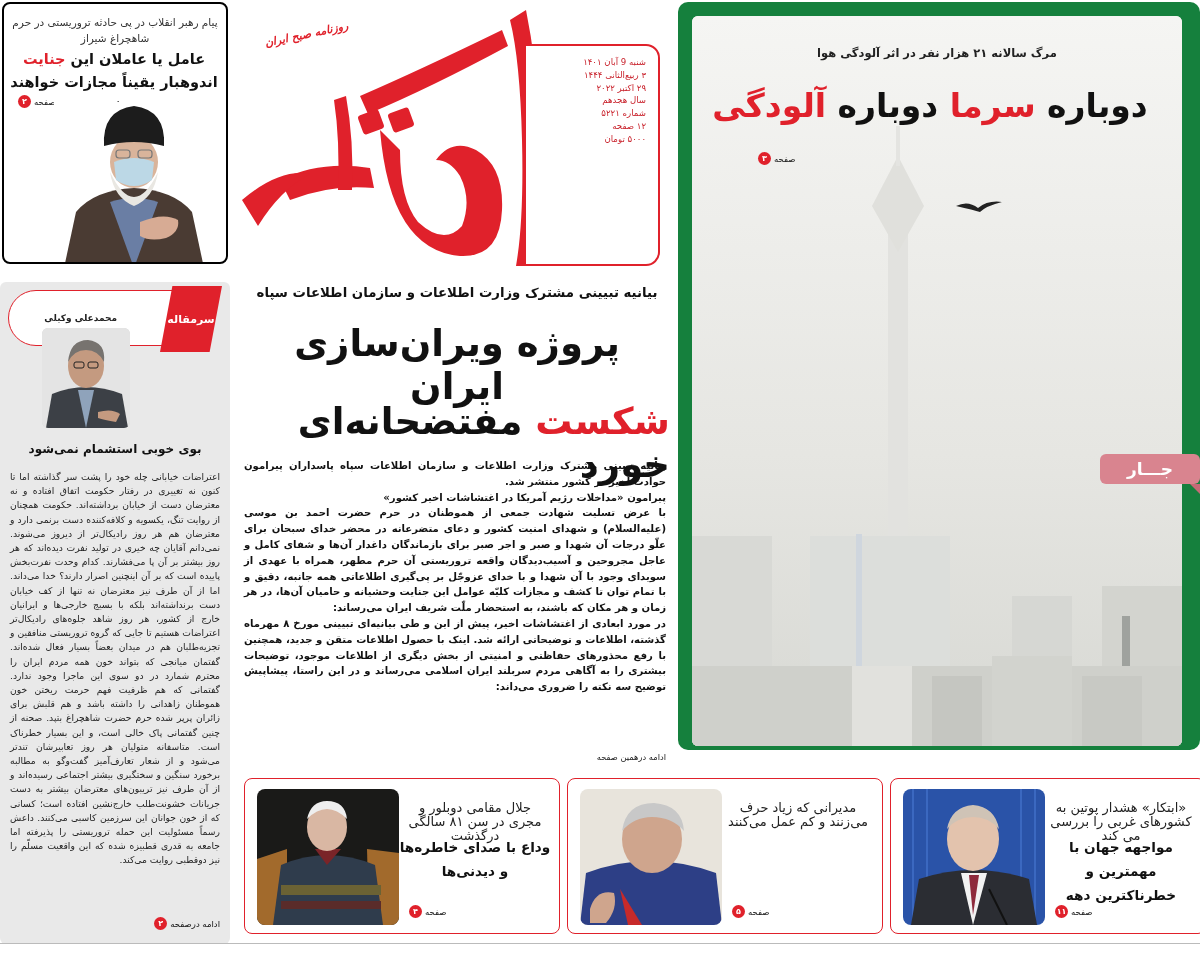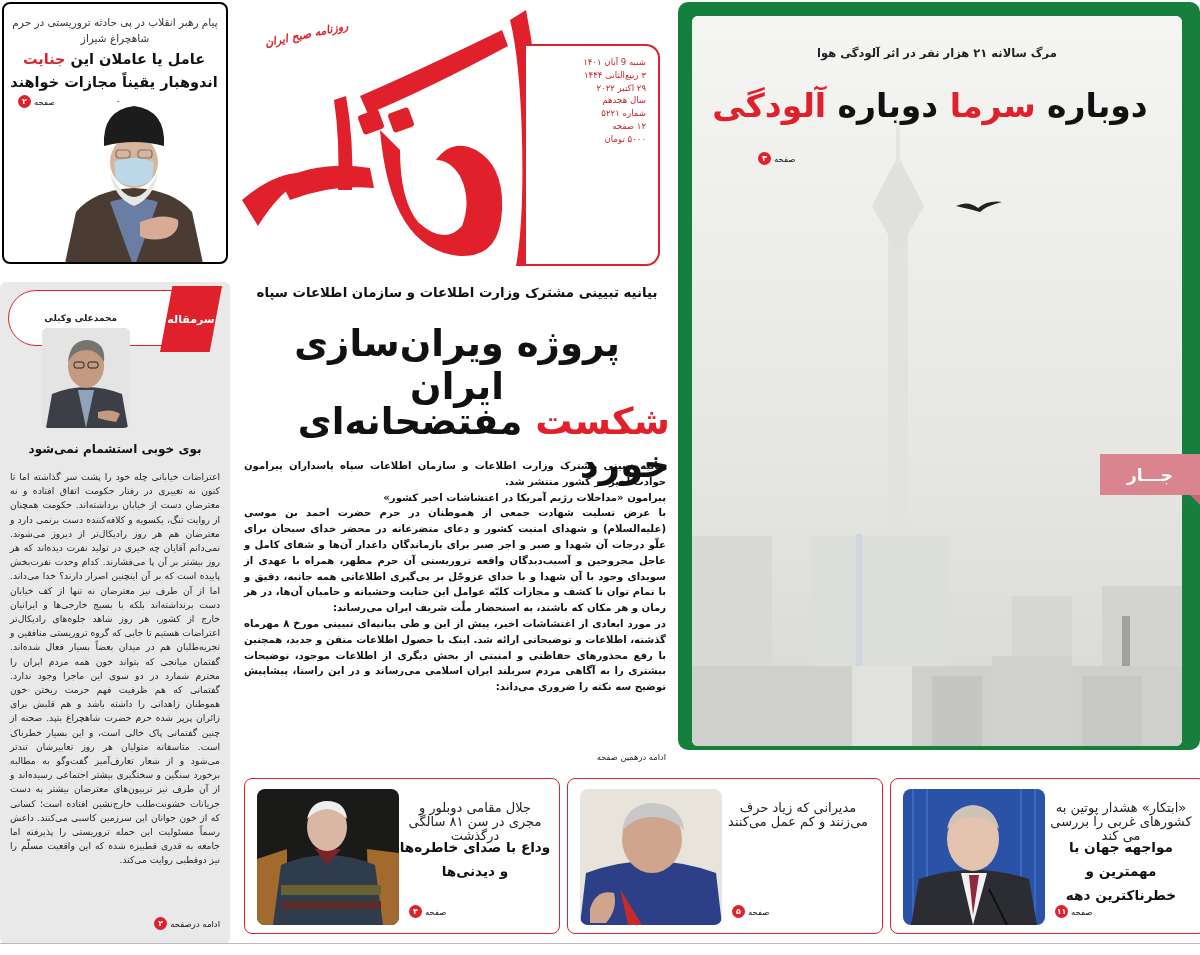--- a/index.html
+++ b/index.html
@@ -26,21 +26,21 @@
   #issue-box { position: absolute; left: 284px; top: 44px; width: 136px; height: 222px; border: 2px solid #e0212b; border-radius: 14px; border-bottom-left-radius: 0; border-top-left-radius: 0; background: #fff; }
   #issue-box .lines { position: absolute; right: 12px; top: 10px; font-size: 8.6px; line-height: 12.8px; color: #c81e28; text-align: right; }
   #tagline { position: absolute; left: 24px; top: 28px; font-family: "DejaVu Serif", serif; font-style: italic; font-size: 11px; color: #e0212b; transform: rotate(-12deg); white-space: nowrap; direction: rtl; font-weight: bold; }
 
   
   #air-panel { left: 678px; top: 2px; width: 522px; height: 748px; background: #15803d; border-radius: 10px; }
   #air-inner { position: absolute; left: 14px; top: 14px; width: 490px; height: 730px; border-radius: 6px; overflow: hidden; background: #f3f3f1; }
   #air-kicker { position: absolute; top: 30px; left: 0; right: 0; text-align: center; font-size: 11.5px; font-weight: bold; color: #222; }
   #air-headline { position: absolute; top: 70px; left: 0; right: 14px; text-align: center; font-size: 33px; font-weight: bold; color: #111; letter-spacing: -1px; }
   #air-page-ref { position: absolute; top: 136px; left: 66px; }
-  #jar-tab { position: absolute; right: 0; top: 452px; width: 100px; height: 41px; background: #d9848f; color: #fff; font-weight: bold; font-size: 17px; display: flex; align-items: center; justify-content: center; letter-spacing: 2px; }
+  #jar-tab { position: absolute; right: 0; top: 452px; width: 100px; height: 30px; background: #d9848f; color: #fff; font-weight: bold; font-size: 17px; display: flex; align-items: center; justify-content: center; letter-spacing: 2px; border-radius: 6px; }
   #jar-tab:after { content: ""; position: absolute; right: 0; bottom: -10px; border-top: 10px solid #c56a76; border-left: 10px solid transparent; }
 
   
   #main-kicker { left: 244px; top: 285px; width: 426px; text-align: center; font-size: 13.3px; font-weight: bold; color: #111; }
   #main-headline-1 { left: 244px; top: 322px; width: 426px; text-align: center; font-size: 37px; font-weight: bold; letter-spacing: -1.5px; color: #111; }
   #main-headline-2 { left: 244px; top: 400px; width: 426px; text-align: right; font-size: 37px; font-weight: bold; letter-spacing: -1.5px; color: #111; }
   #main-body { left: 244px; top: 458px; width: 422px; font-size: 10.1px; line-height: 15.8px; text-align: justify; color: #111; font-weight: bold; }
   #main-body p { margin: 0; }
   #main-continue { left: 244px; top: 752px; width: 422px; font-size: 8.3px; color: #222; text-align: right; }
 

